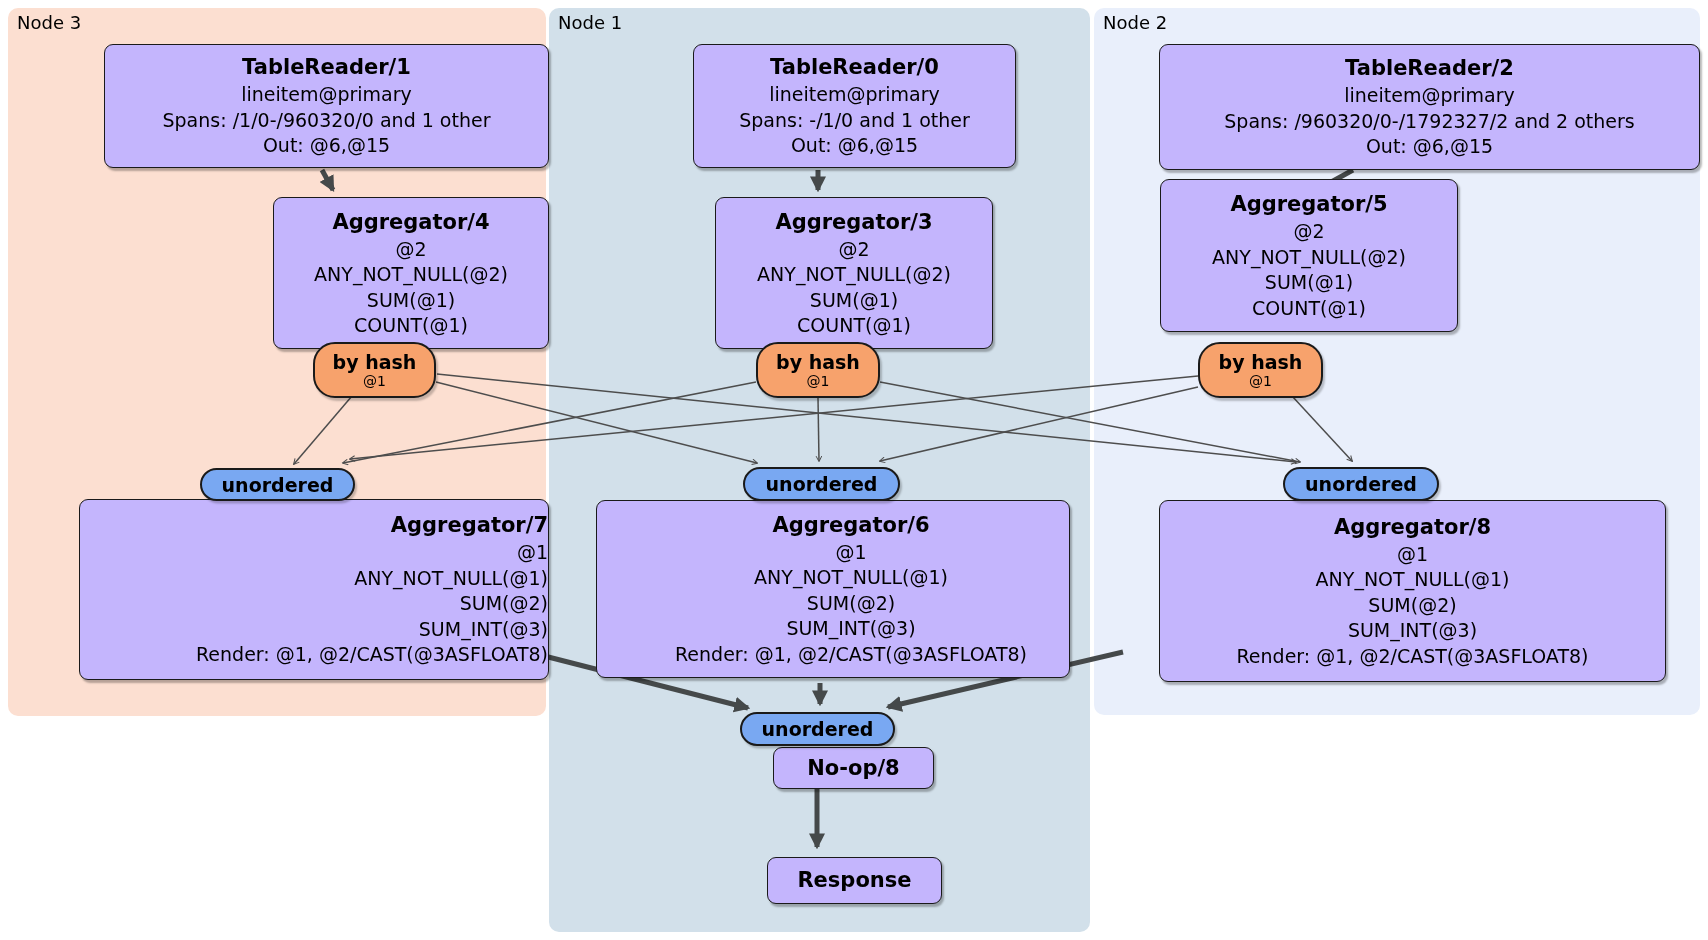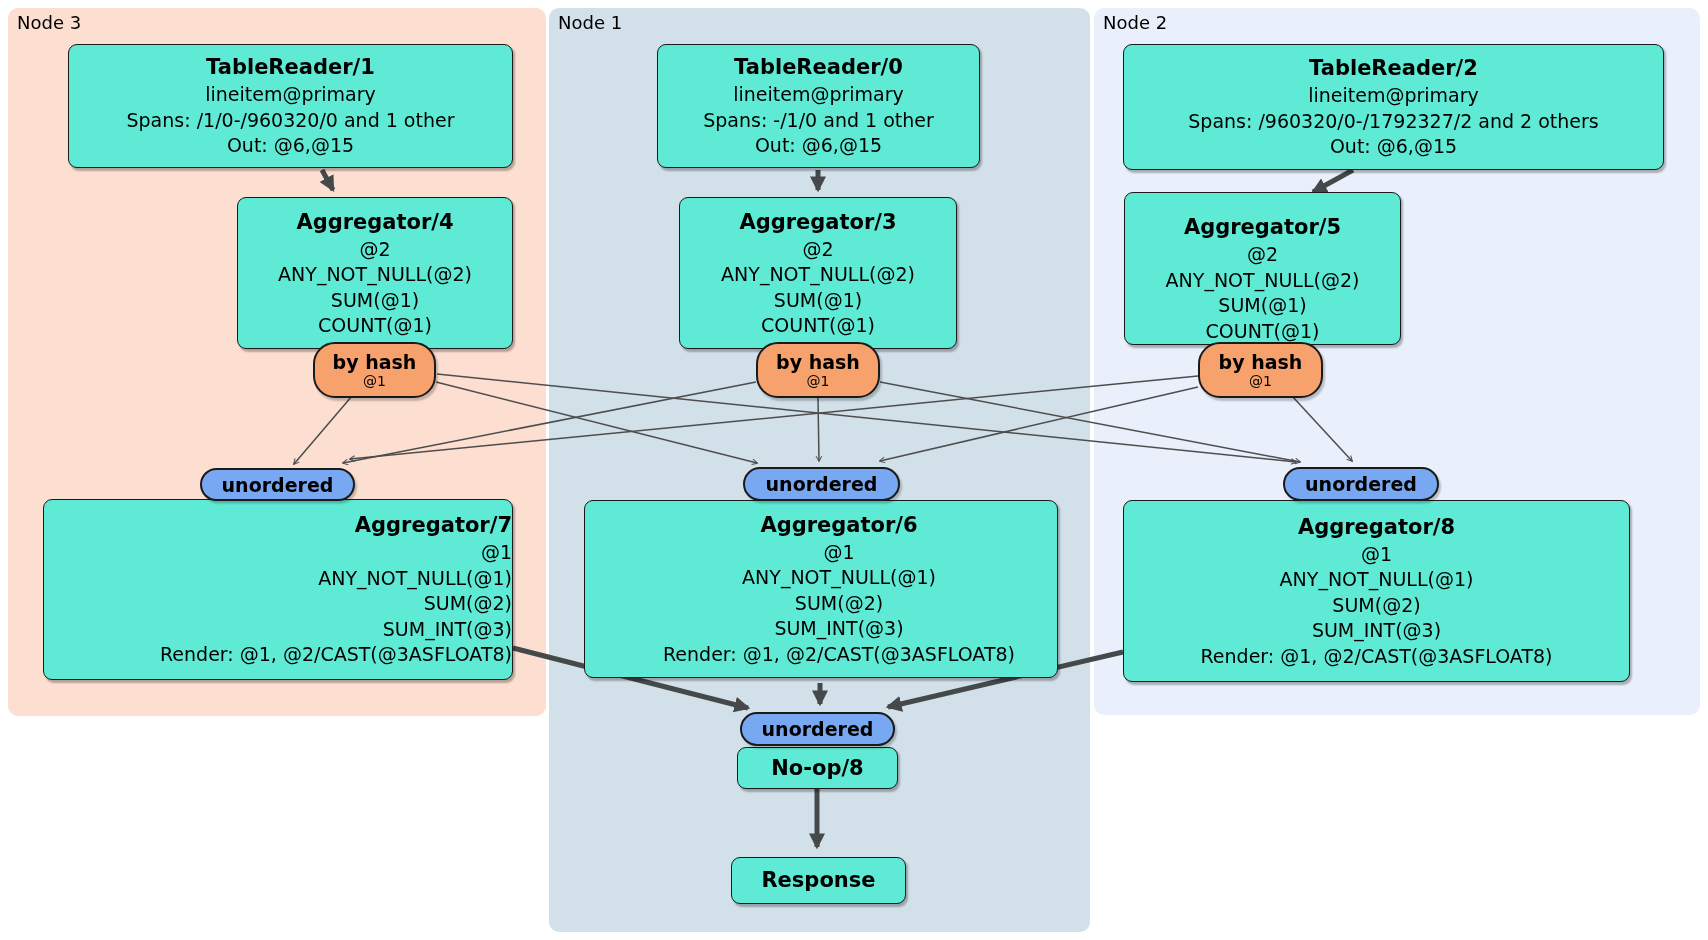--- a/index.html
+++ b/index.html
@@ -13,24 +13,24 @@
   .region{position:absolute;border-radius:10px;}
   .region-node3{left:8px;top:8px;width:538px;height:708px;background:#fcdfd1;}
   .region-node1{left:549px;top:8px;width:541px;height:924px;background:#d2e0ea;}
   .region-node2{left:1094px;top:8px;width:606px;height:707px;background:#e9effb;}
   .region-label{position:absolute;left:9px;top:4px;font-size:18px;}
 
   .edges{position:absolute;left:0;top:0;z-index:2;}
 
   .proc{
     position:absolute;z-index:3;
-    background:#5eead4;border:1.6px solid #1a1a1a;border-radius:9px;
+    background:#c4b5fd;border:1.6px solid #1a1a1a;border-radius:9px;
     box-shadow:2px 2.5px 2px rgba(0,0,0,0.28);
     display:flex;flex-direction:column;justify-content:center;align-items:center;
-    text-align:center;box-sizing:border-box;
+    text-align:center;box-sizing:border-box;margin-left:36px;
   }
   .proc .title{font-weight:bold;font-size:21px;line-height:29px;white-space:nowrap;}
   .proc .line{font-size:19px;line-height:25.5px;white-space:nowrap;}
 
   .router{
     position:absolute;z-index:4;
     display:flex;flex-direction:column;justify-content:center;align-items:center;
     border:2px solid #1a1a1a;box-sizing:border-box;
     box-shadow:2px 2.5px 2px rgba(0,0,0,0.22);
     text-align:left;
@@ -39,23 +39,23 @@
   .hash .rlabel{font-weight:bold;font-size:19px;line-height:22px;white-space:nowrap;}
   .hash .rkey{font-size:14px;line-height:16px;white-space:nowrap;}
   .unordered{background:#79a8f2;border-radius:17px;}
   .unordered .rlabel{font-weight:bold;font-size:19px;line-height:20px;white-space:nowrap;}
 
   .proc-tr1{left:68px;top:44px;width:445px;height:124px;}
   .proc-tr0{left:657px;top:44px;width:323px;height:124px;}
   .proc-tr2{left:1123px;top:44px;width:541px;height:126px;}
   .proc-agg4{left:237px;top:197px;width:276px;height:152px;}
   .proc-agg3{left:679px;top:197px;width:278px;height:152px;}
-  .proc-agg5{left:1124px;top:192px;width:277px;height:153px;justify-content:flex-end;}
+  .proc-agg5{left:1124px;top:179px;width:298px;height:153px;}
   .proc-agg7{left:43px;top:499px;width:470px;height:181px;align-items:flex-end;}
-  .proc-agg6{left:584px;top:500px;width:474px;height:178px;padding-left:36px;}
+  .proc-agg6{left:560px;top:500px;width:474px;height:178px;padding-left:36px;}
   .proc-agg8{left:1123px;top:500px;width:507px;height:182px;}
   .proc-noop{left:737px;top:747px;width:161px;height:42px;}
   .proc-response{left:731px;top:857px;width:175px;height:47px;}
 
   .hash-left{left:313px;top:342px;width:123px;height:56px;}
   .hash-mid{left:756px;top:342px;width:124px;height:56px;}
   .hash-right{left:1198px;top:342px;width:125px;height:56px;}
   .unord-left{left:200px;top:468px;width:155px;height:33px;}
   .unord-mid{left:743px;top:467px;width:157px;height:34px;}
   .unord-right{left:1283px;top:467px;width:156px;height:34px;}

